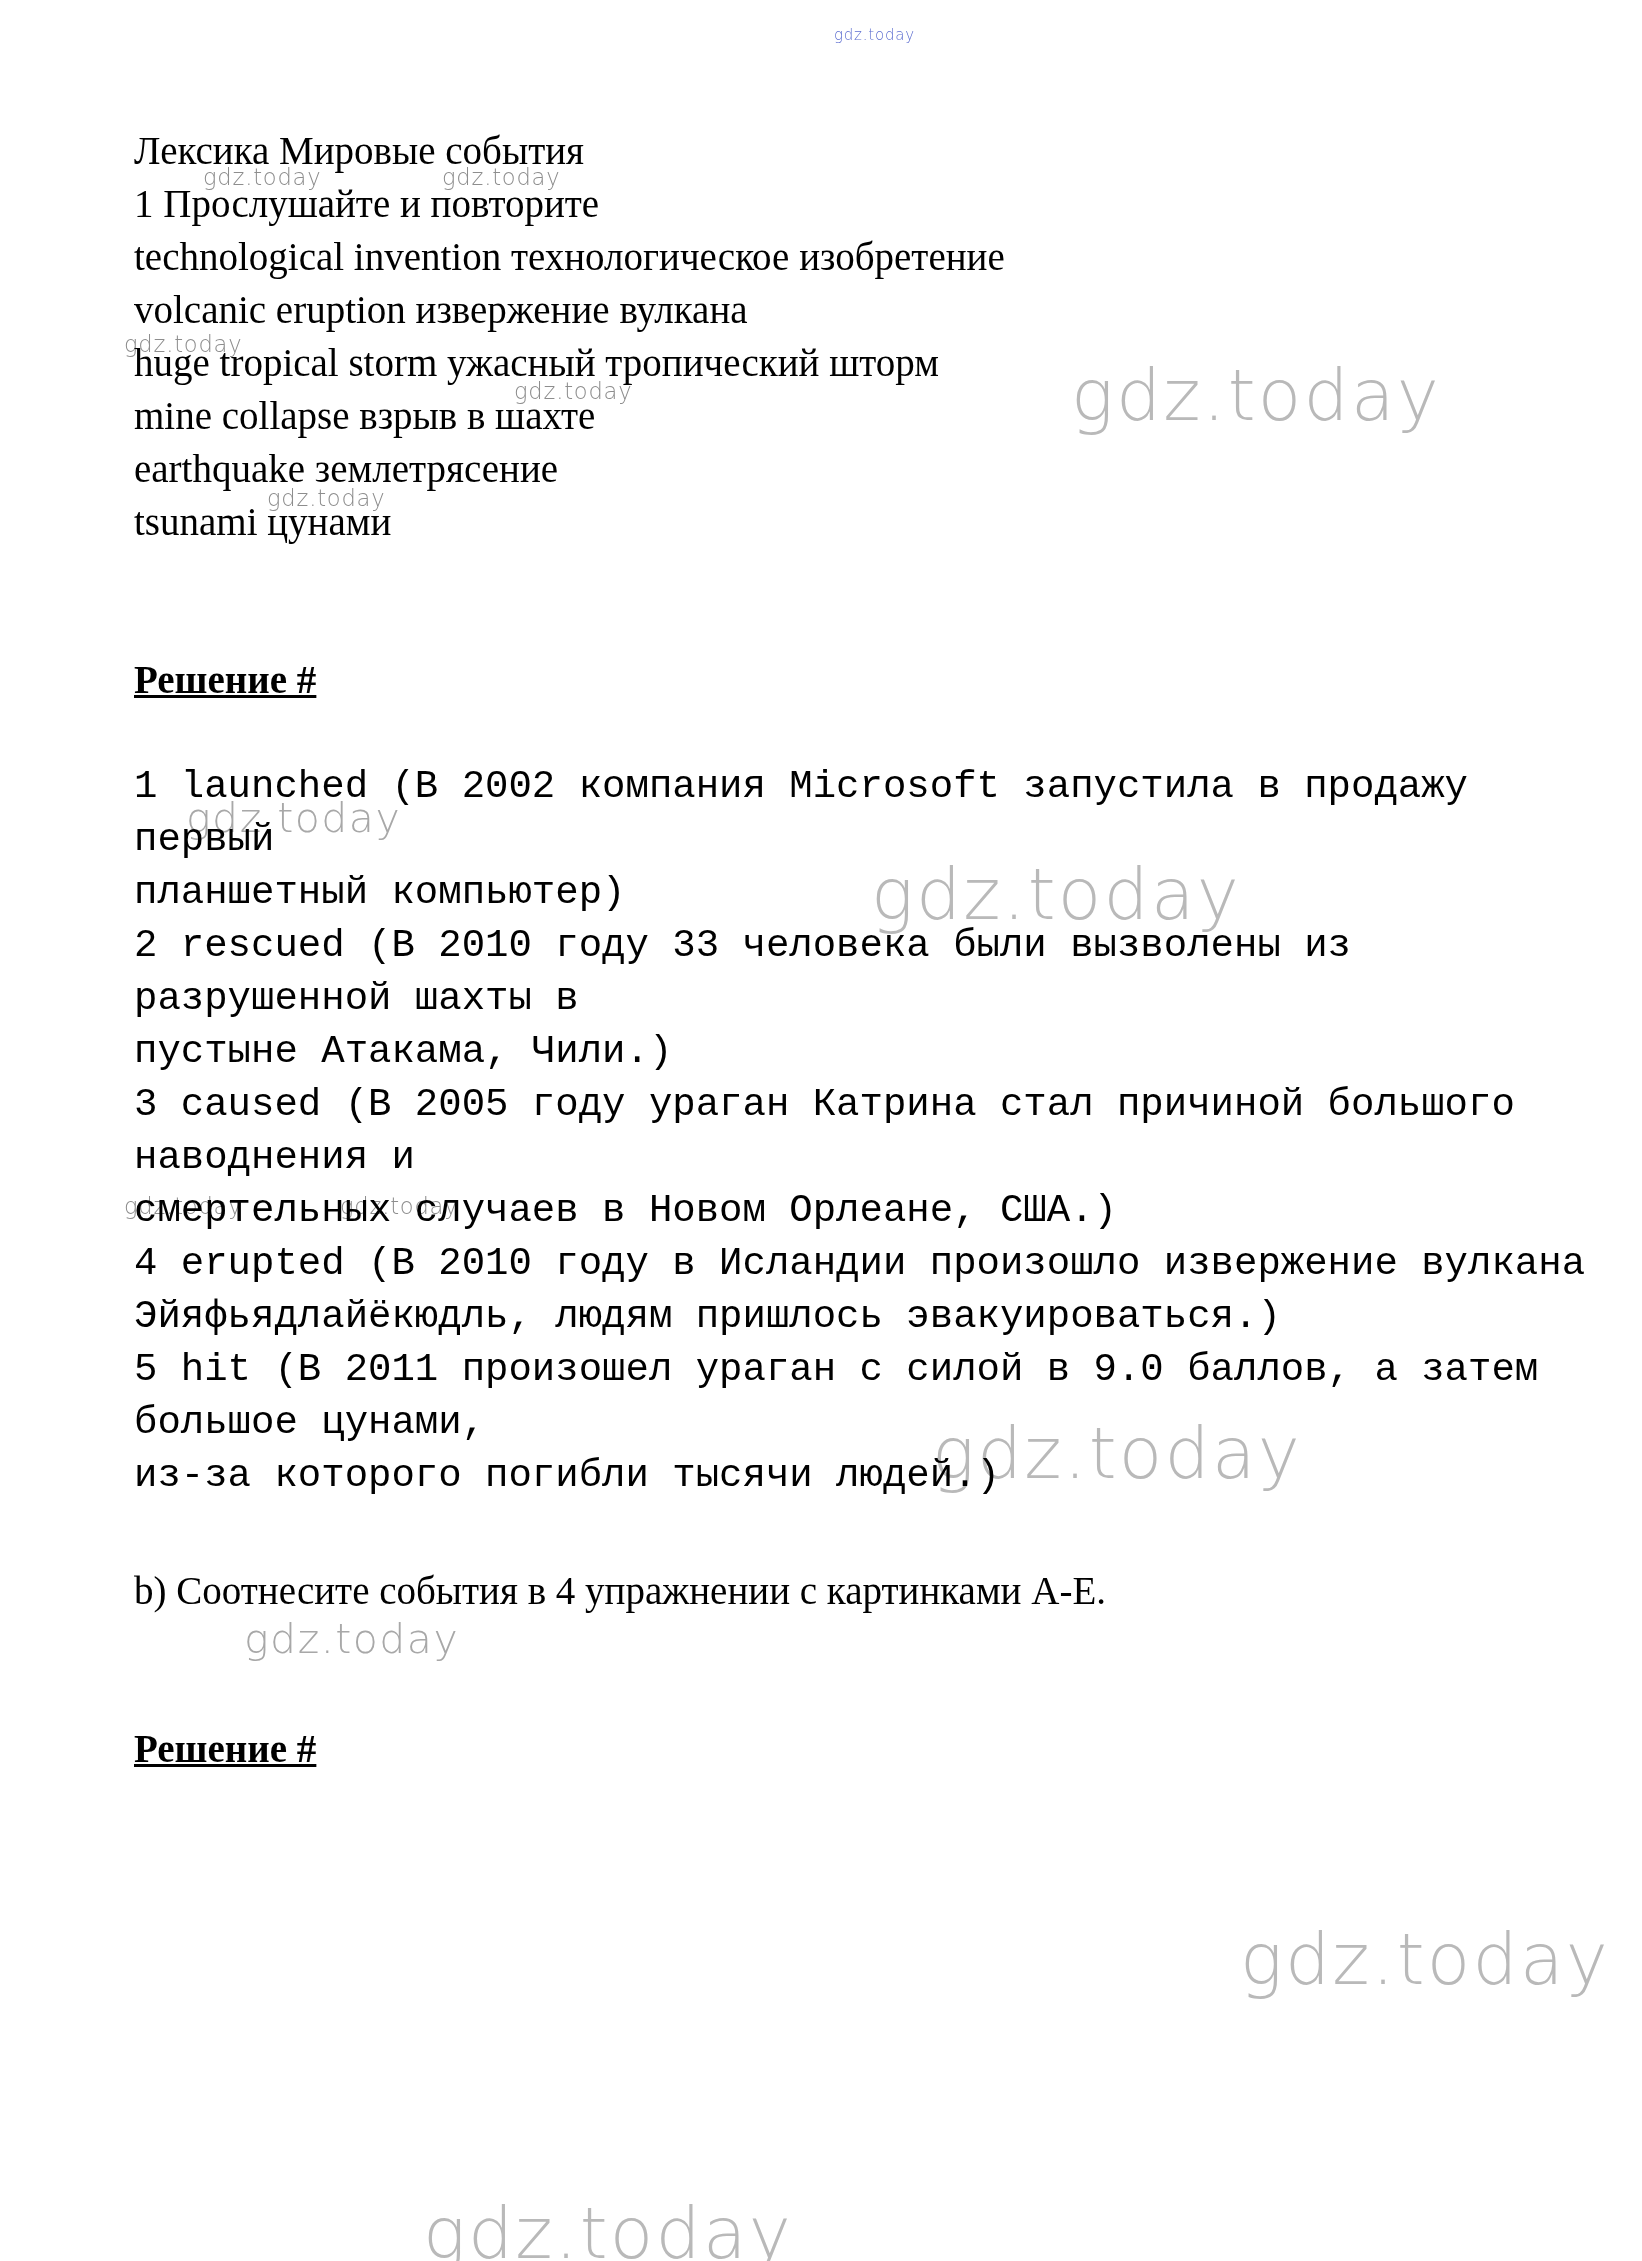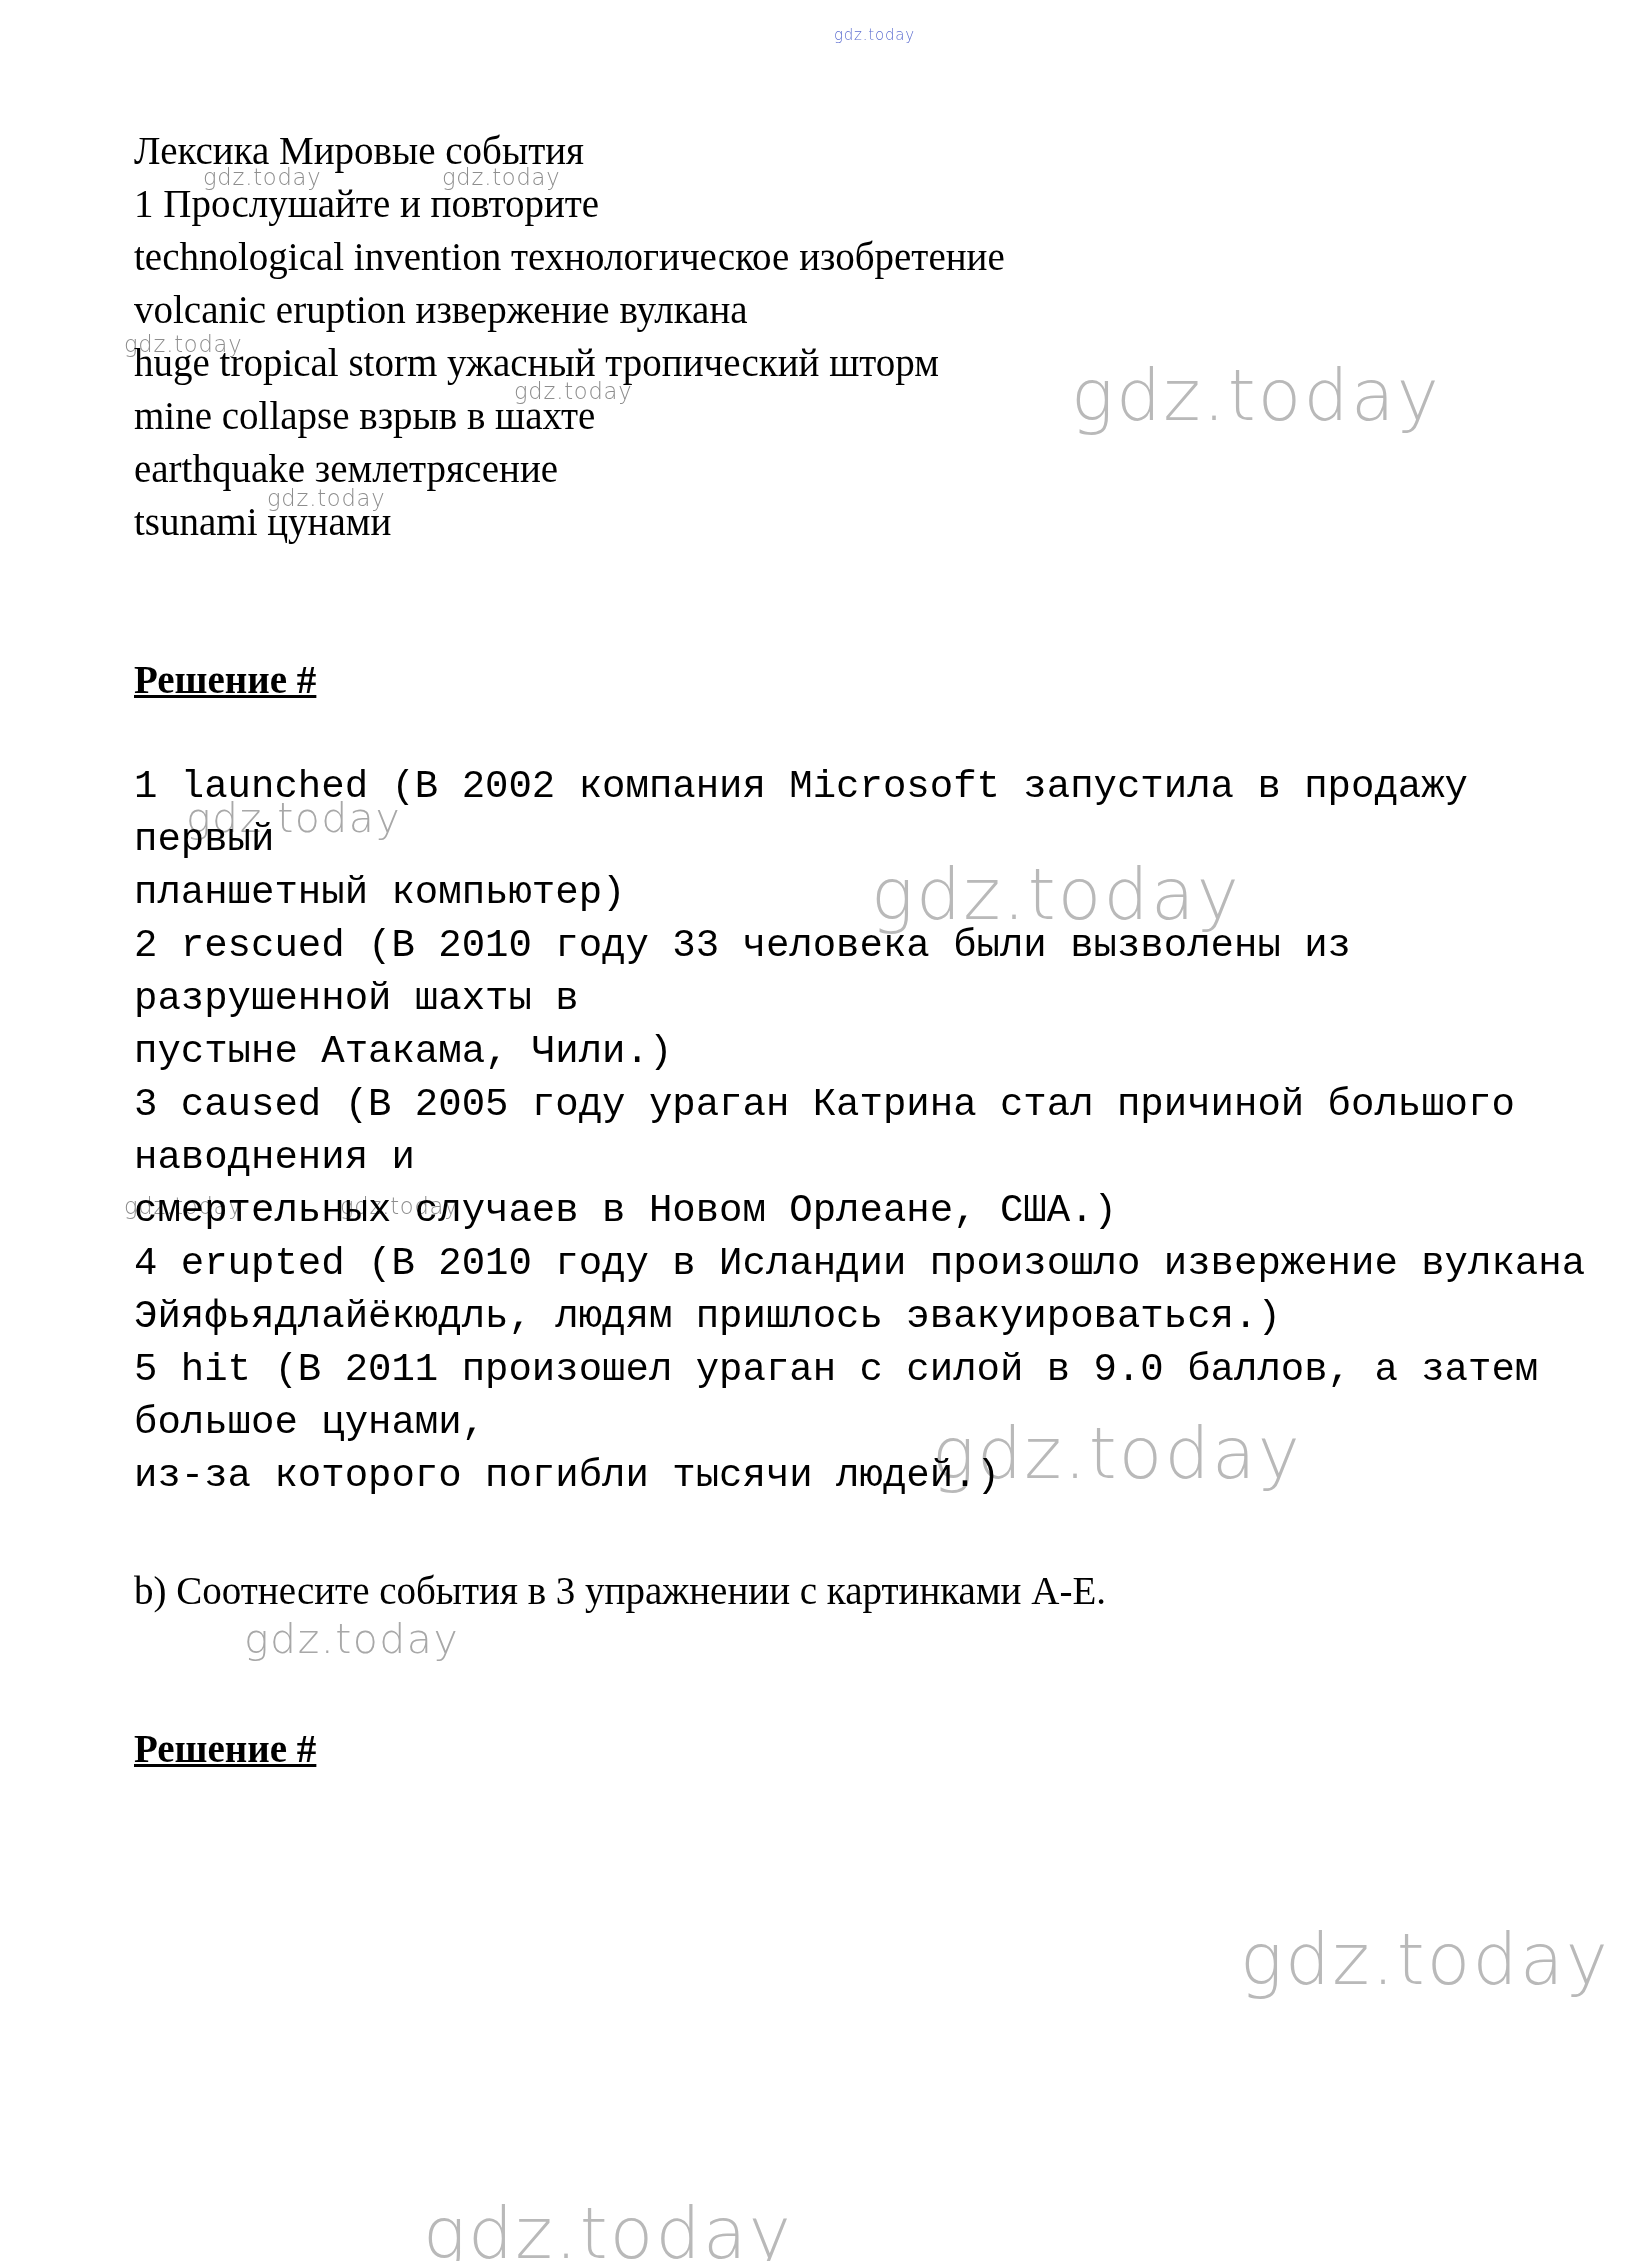--- a/index.html
+++ b/index.html
@@ -98,18 +98,18 @@
     <div class="para p-answers1">1 launched (В 2002 компания Microsoft запустила в продажу первый
 планшетный компьютер)
 2 rescued (В 2010 году 33 человека были вызволены из разрушенной шахты в
 пустыне Атакама, Чили.)
 3 caused (В 2005 году ураган Катрина стал причиной большого наводнения и
 смертельных случаев в Новом Орлеане, США.)
 4 erupted (В 2010 году в Исландии произошло извержение вулкана
 Эйяфьядлайёкюдль, людям пришлось эвакуироваться.)
 5 hit (В 2011 произошел ураган с силой в 9.0 баллов, а затем большое цунами,
 из-за которого погибли тысячи людей.)</div>
-    <div class="para p-task2b">b) Соотнесите события в 3 упражнении с картинками A-E.</div>
+    <div class="para p-task2b">b) Соотнесите события в 4 упражнении с картинками A-E.</div>
     <div class="solution">Решение #</div>
   </div>
 
 </div>
 
 
 </body></html>

